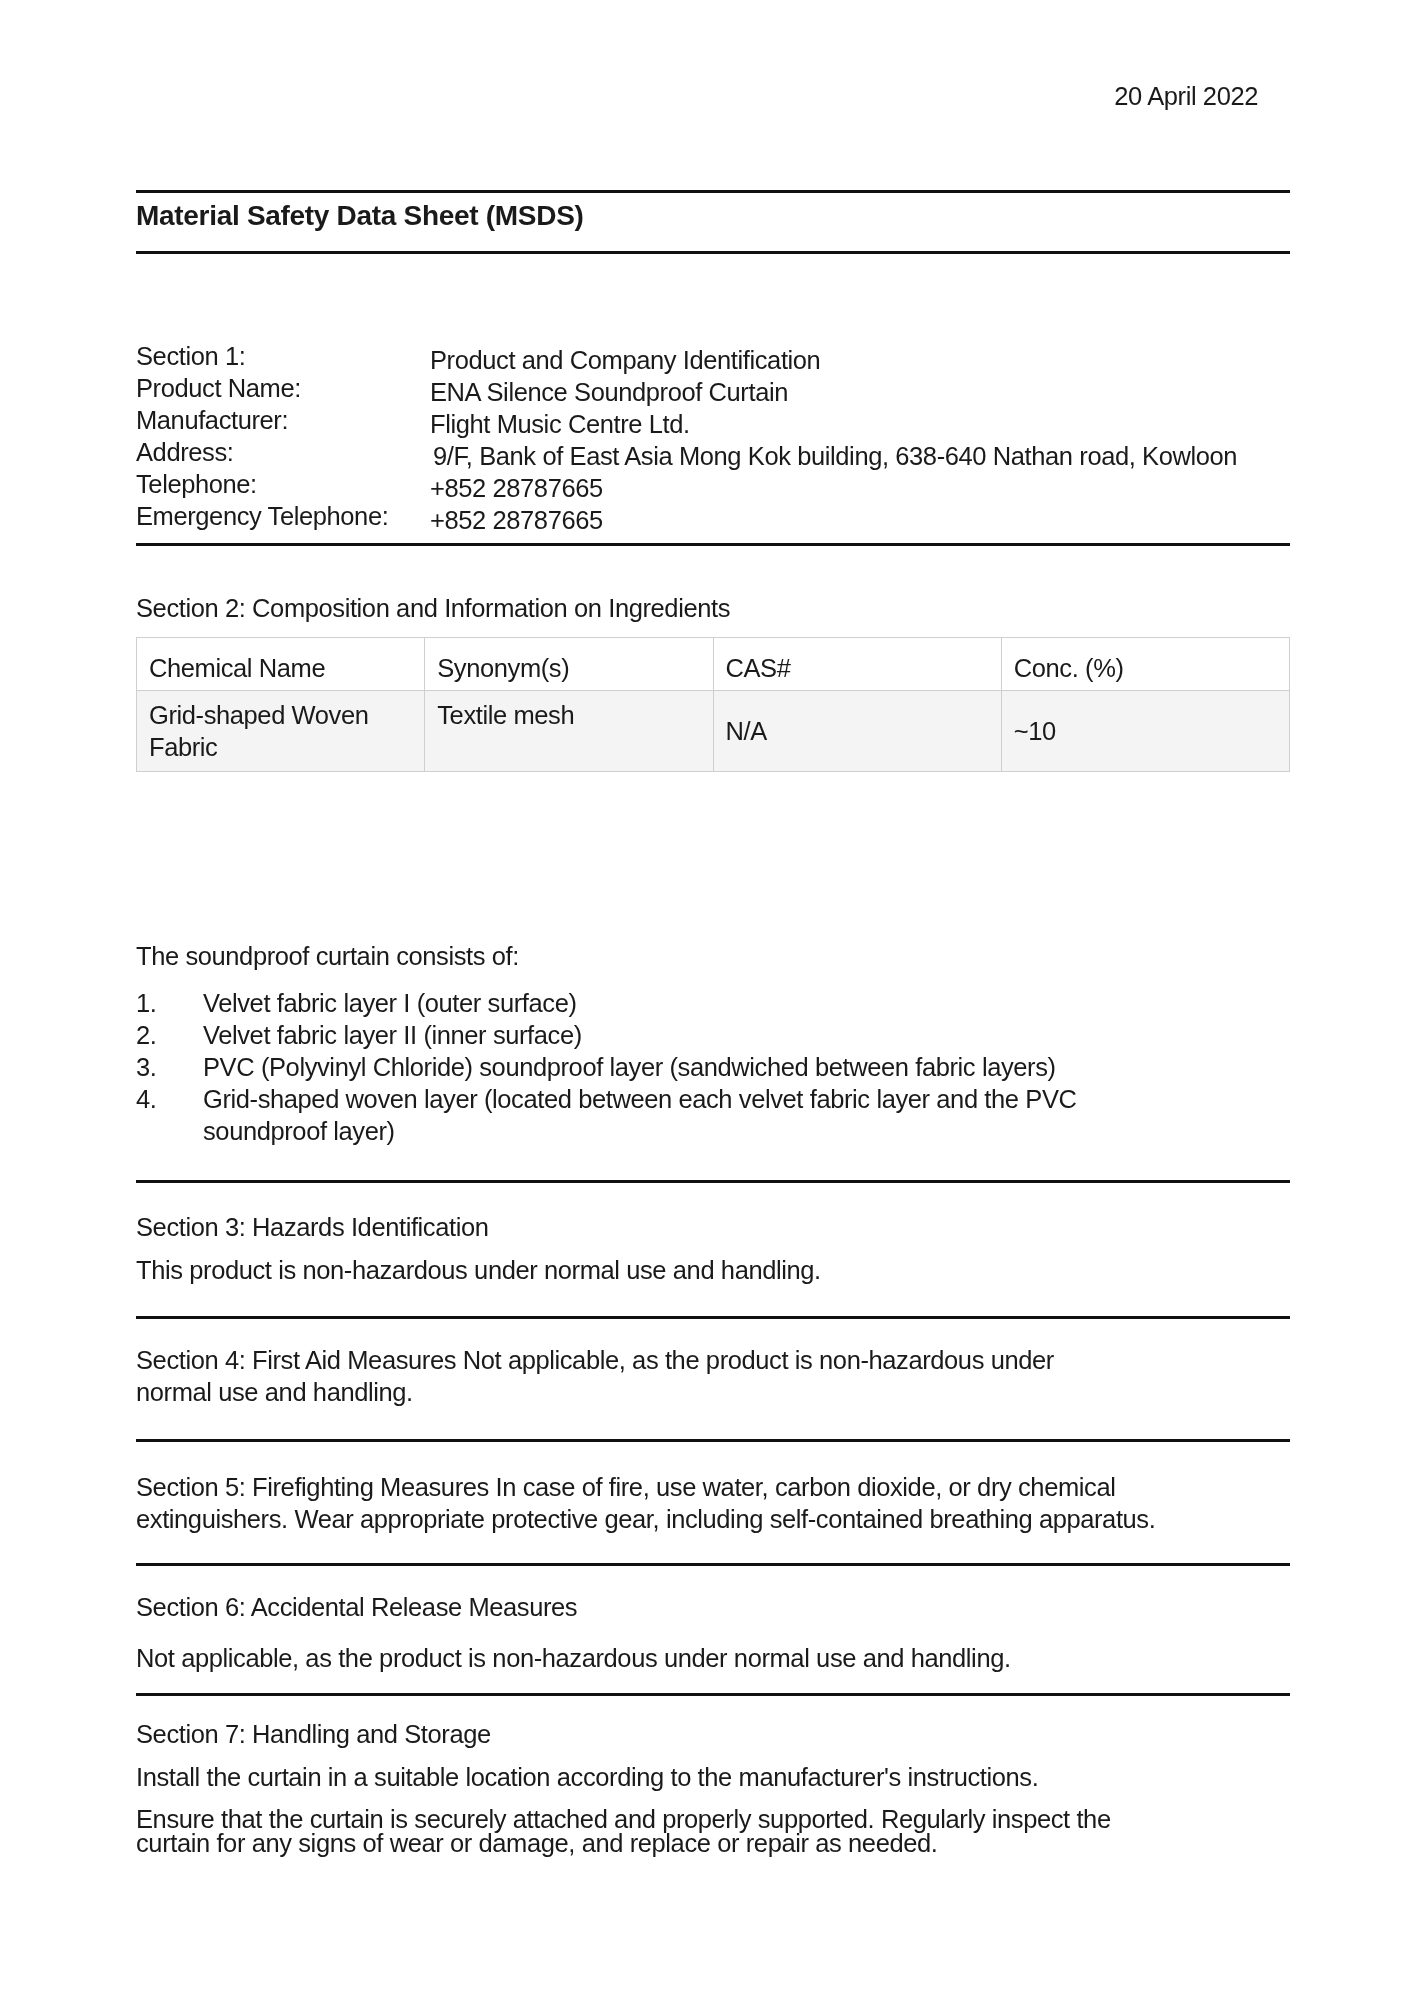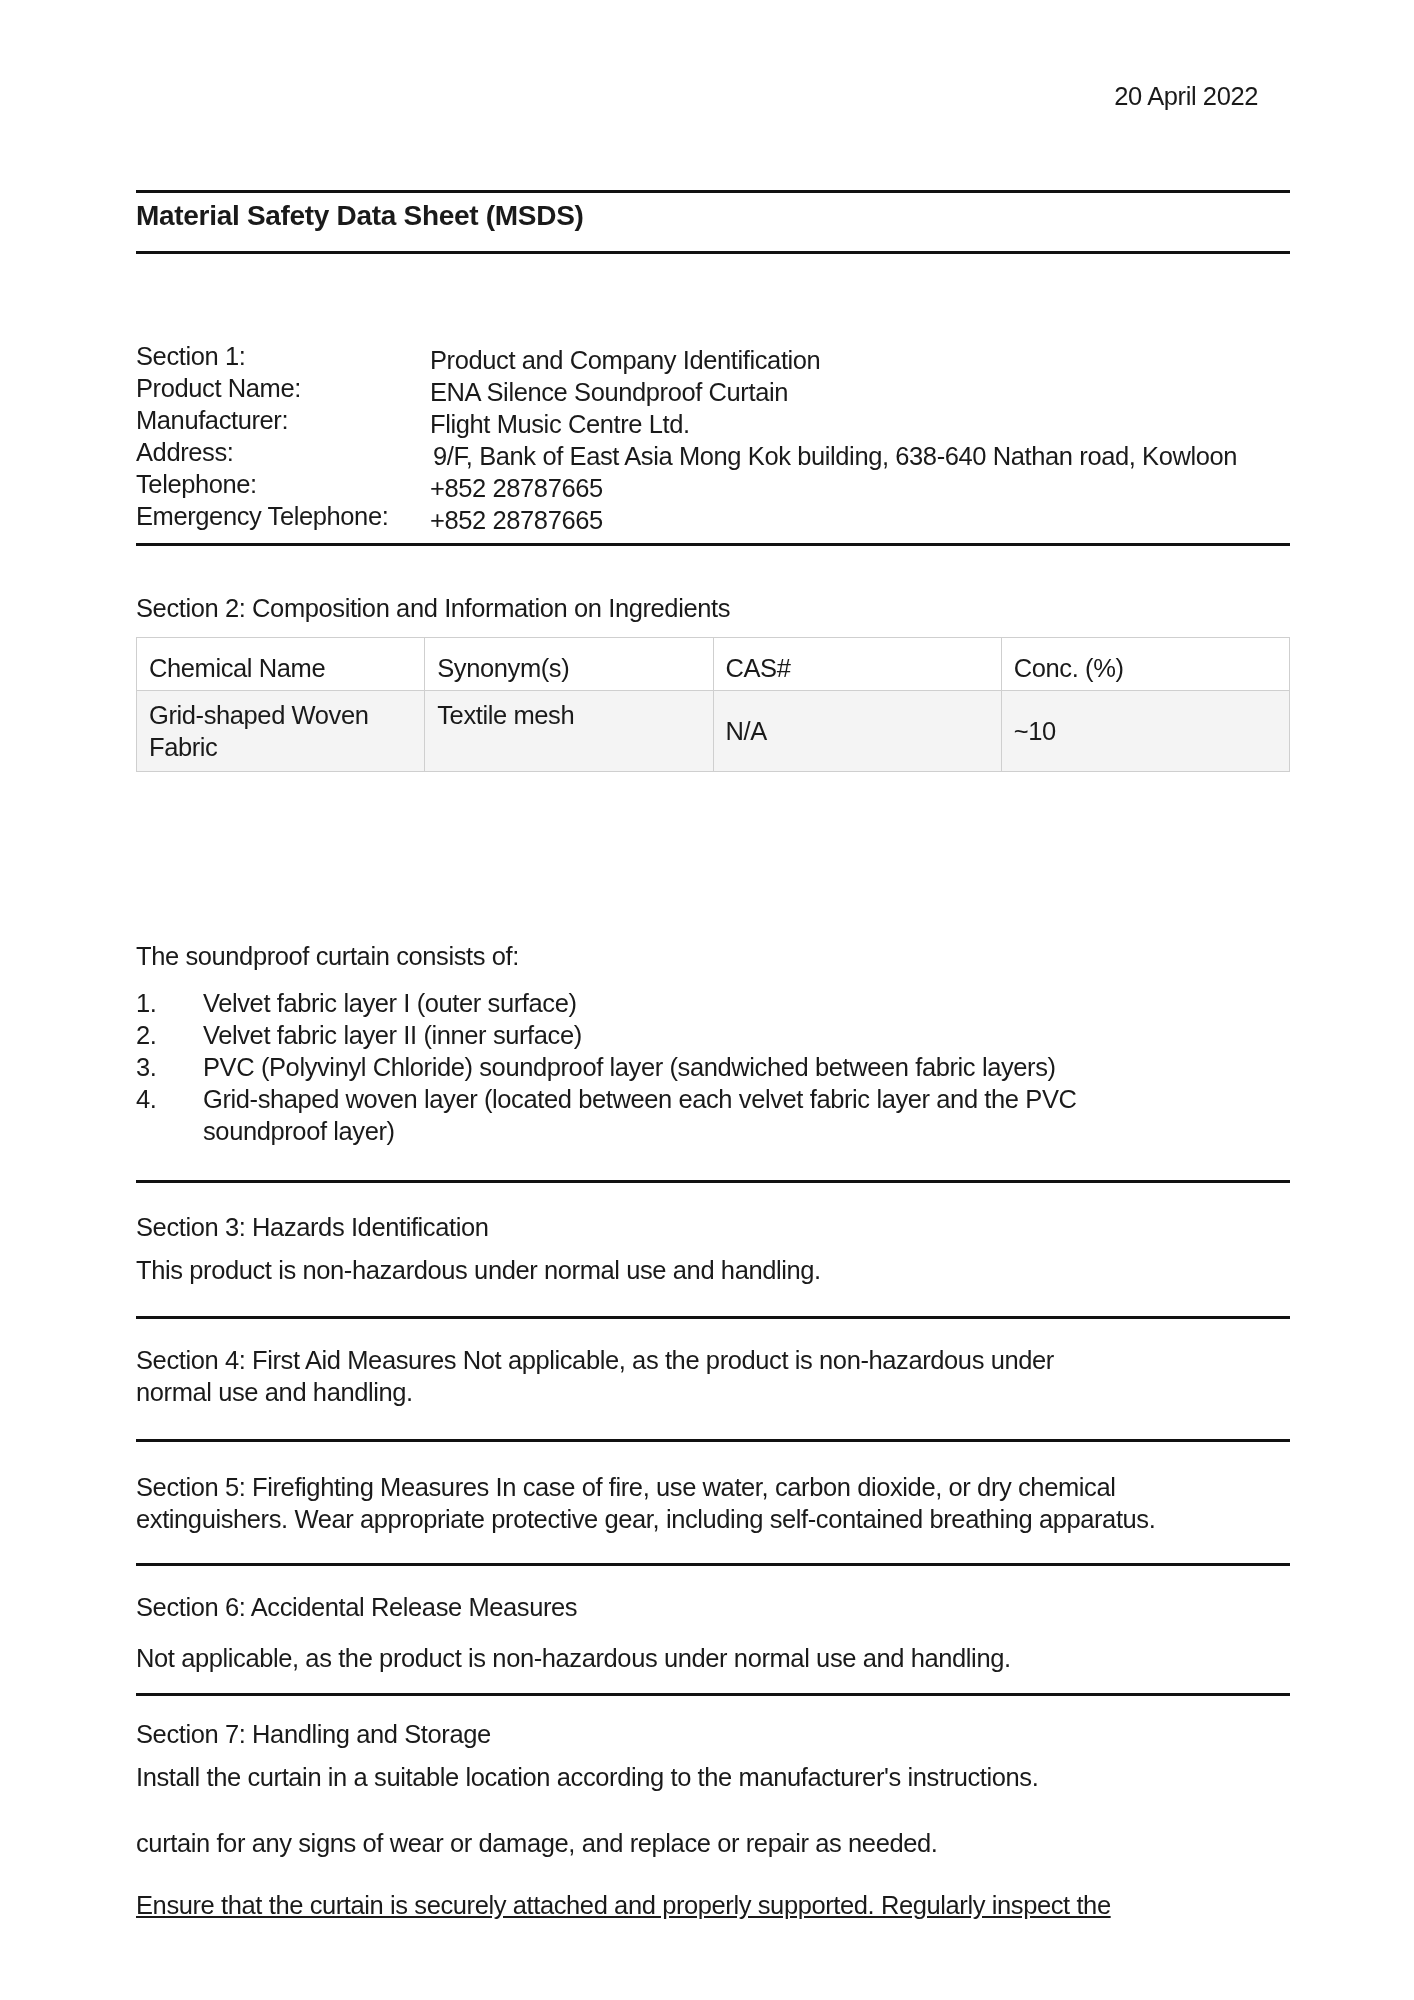--- a/index.html
+++ b/index.html
@@ -100,14 +100,14 @@
 
 <div class="rule" style="top:1563px;"></div>
 
 <div class="t para" style="top:1591px;">Section 6: Accidental Release Measures</div>
 <div class="t para" style="top:1634px;margin-top:8px;">Not applicable, as the product is non-hazardous under normal use and handling.</div>
 
 <div class="rule" style="top:1693px;"></div>
 
 <div class="t para" style="top:1718px;">Section 7: Handling and Storage</div>
 <div class="t para" style="top:1761px;">Install the curtain in a suitable location according to the manufacturer's instructions.</div>
-<div class="t para" style="top:1889px;text-decoration:underline;">Ensure that the curtain is securely attached and properly supported. Regularly inspect the</div>
+<div class="t para" style="top:1803px;">Ensure that the curtain is securely attached and properly supported. Regularly inspect the</div>
 <div class="t para" style="top:1827px;">curtain for any signs of wear or damage, and replace or repair as needed.</div>
 
 </body></html>

